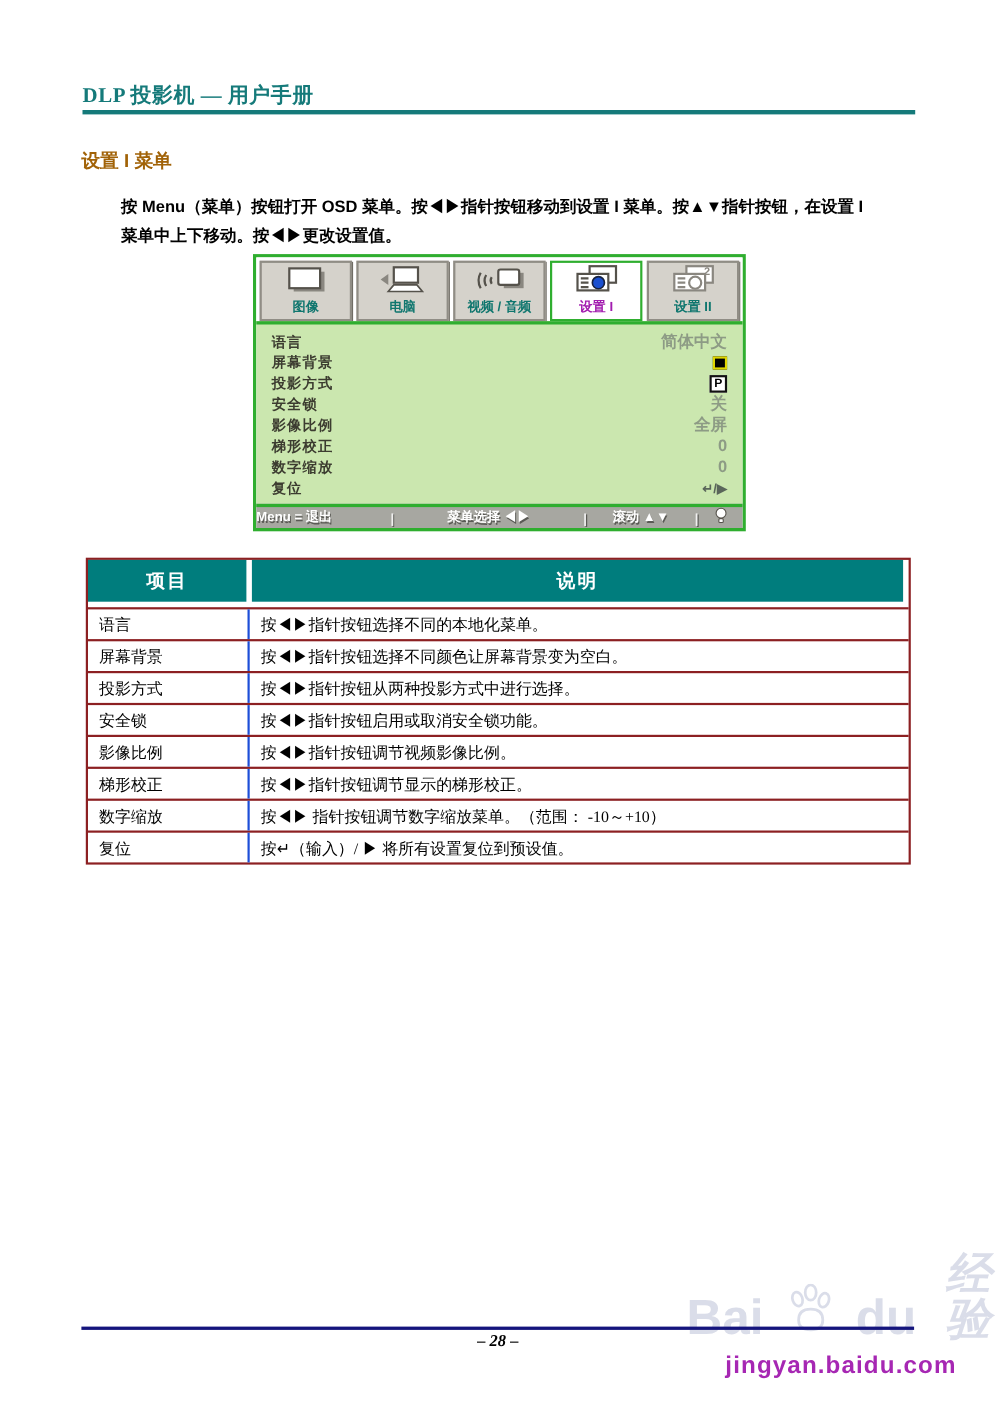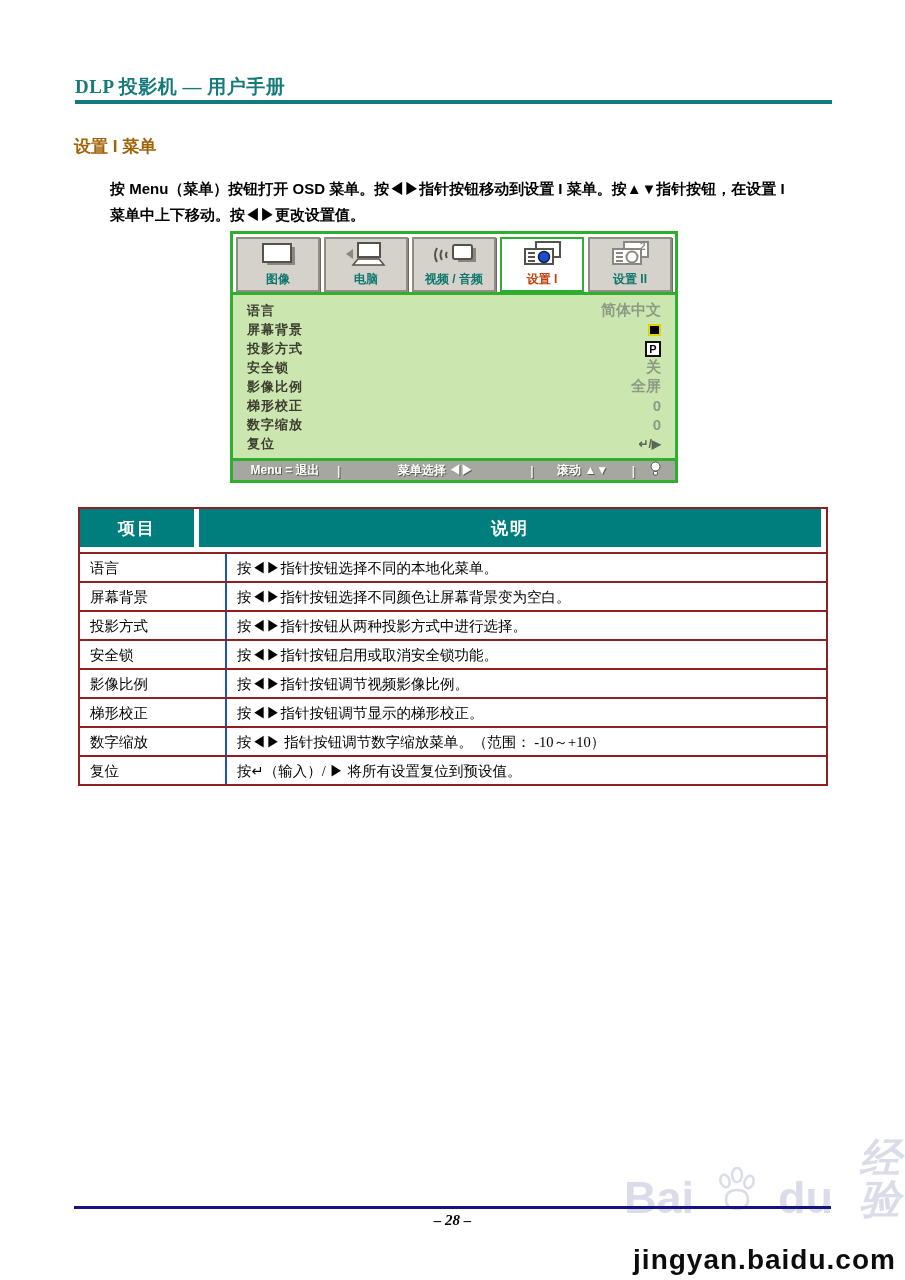--- a/index.html
+++ b/index.html
@@ -22,72 +22,72 @@
   
   .osd { position:absolute; left:230px; top:231px; width:448px; height:252px;
     border:3px solid #2fae2f; background:#fff; display:flex; flex-direction:column; }
   .osd-tabs { height:60px; display:flex; gap:4px; padding:3px 3px 0 3px; background:#fff; }
   .osd-tab { flex:1; background:#d5d2cb; border:2px solid #908d85;
     display:flex; flex-direction:column; align-items:center; justify-content:flex-end;
     padding-bottom:2px; box-shadow:1px 1px 0 #6f6c64; }
   .osd-tab.active { background:#ffffff; border:2px solid #2fae2f; box-shadow:none; }
   .tab-icon { height:32px; display:flex; align-items:center; }
   .tab-label { font-size:12px; font-weight:bold; color:#0f766e; white-space:nowrap; }
-  .osd-tab.active .tab-label { color:#c2410c; }
+  .osd-tab.active .tab-label { color:#a21caf; }
 
   .osd-body { flex:1; background:#cbe7af; border-top:3px solid #2fae2f;
     padding:6px 14px 5px 14px; display:flex; flex-direction:column;
     justify-content:space-between; }
   .osd-row { display:flex; justify-content:space-between; align-items:center; height:19px; }
   .osd-row .lbl { font-size:13px; font-weight:bold; color:#3c3c30; letter-spacing:1px; }
   .osd-row .val { font-size:15px; font-weight:bold; color:#8d9b85; }
   .swatch { display:inline-block; width:13px; height:12px; background:#000;
     border:2px solid #ded500; }
   .p-box { display:inline-block; width:16px; height:16px; background:#fff;
     border:2px solid #111; color:#000; font-weight:bold; font-size:11px;
     line-height:12px; text-align:center; }
   .glyph-val { font-size:12px; color:#5a665a; font-weight:bold; }
 
   .osd-statusbar { height:25px; background:#a7a7a1; border-top:3px solid #2fae2f;
     display:flex; align-items:center; color:#fff; font-size:12px; font-weight:bold;
     text-shadow:1px 1px 0 #5a5a55; }
-  .sb-seg1 { width:104px; text-align:center; }
+  .sb-seg1 { width:122px; }
   .sb-seg2 { flex:1; text-align:center; }
   .sb-seg3 { width:98px; text-align:center; }
   .sb-seg4 { width:40px; text-align:center; }
   .sb-sep { color:#f0f0f0; }
 
   
   .spec-table { position:absolute; left:78px; top:507px; width:750px;
     border:2px solid #8c2022; background:#fff; }
   .spec-head { display:flex; gap:5px; padding:0 5px 5px 0; }
   .head-cell { background:#007d7d; color:#fff; font-family:"Liberation Serif", serif;
     font-weight:bold; font-size:17px; height:38px; display:flex;
     align-items:center; justify-content:center; letter-spacing:2px; }
-  .head-cell.item { width:114px; }
+  .head-cell.item { width:144px; }
   .head-cell.desc { flex:1; }
   .spec-row { display:flex; border-top:2px solid #8c2022; min-height:28px;
     font-family:"Liberation Serif", serif; font-size:14.5px; color:#000; }
   .c-item { width:145px; padding:5px 4px 3px 10px; }
   .c-desc { flex:1; border-left:2px solid #1d4ed8; padding:5px 10px 3px 10px; }
 
   
   .footer-rule { position:absolute; left:74px; top:1206px; width:757px; height:3px;
     background:#15157d; z-index:3; }
   .page-number { position:absolute; left:0; top:1212px; width:905px; text-align:center;
     font-family:"Liberation Serif", serif; font-style:italic; font-weight:bold;
     font-size:15px; color:#000; z-index:3; }
 
   
   .watermark { position:absolute; left:624px; top:1138px; width:281px;
     text-align:center; z-index:1; opacity:.95; }
   .wm-logo { display:flex; align-items:flex-end; justify-content:center; gap:20px;
     font-weight:bold; font-size:45px; line-height:1; color:#d9dce8; }
   .wm-cn { font-size:41px; font-style:italic; letter-spacing:-2px;font-family:Liberation Serif, serif; }
-  .wm-url { margin-top:24px; font-size:28px; font-weight:bold; color:#000000;
+  .wm-url { margin-top:8px; font-size:22px; font-weight:bold; color:#a21caf;
     letter-spacing:1px; }
 </style>
 </head>
 <body>
 
 <div class="doc-header">DLP 投影机 — 用户手册</div>
 <div class="header-rule"></div>
 
 <div class="section-title">设置 I 菜单</div>
 <div class="intro">

